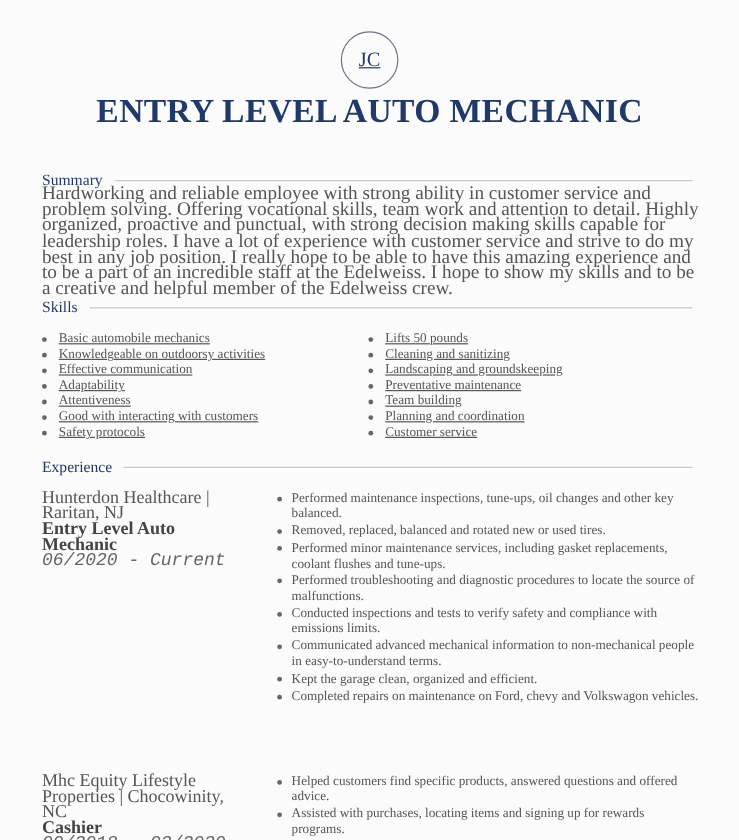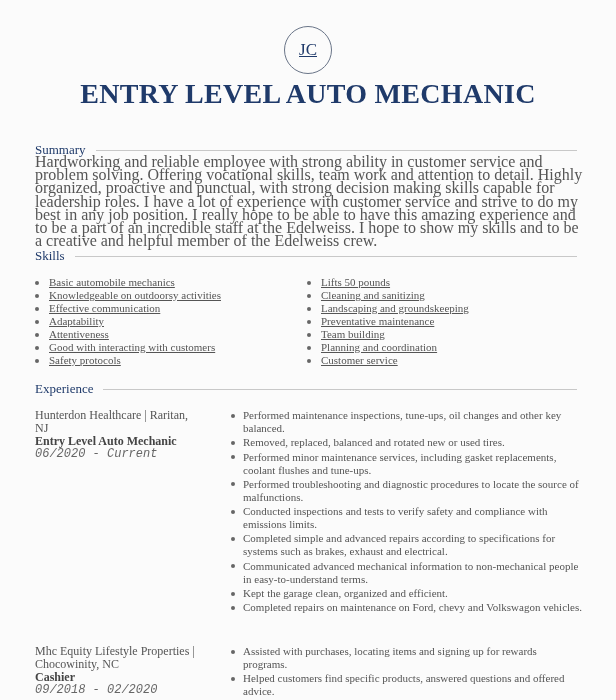--- a/index.html
+++ b/index.html
@@ -44,21 +44,21 @@
   }
   .skills-col {
     position: absolute; top: 276px; font-size: 11px; line-height: 13px;
   }
   .skills-col li { padding-left: 14px; text-decoration: underline; }
   .skills-col li::before { left: 0px; top: 4.5px; }
   .skills-left { left: 35px; }
   .skills-right { left: 307px; }
 
   .job { position: absolute; left: 35px; width: 548px; }
-  .job-meta { position: absolute; left: 0; width: 165px; font-size: 12px; line-height: 13px; }
+  .job-meta { position: absolute; left: 0; width: 165px; font-size: 15px; line-height: 13px; }
   .job-meta .company { color: #555; }
   .job-meta .role { color: #444; font-weight: bold; }
   .job-meta .dates { color: #666; font-style: italic; font-family: Liberation Mono, monospace; }
   .job-bullets {
     position: absolute; left: 196px; width: 352px;
     font-size: 11px; line-height: 13px;
   }
   .job-bullets li { padding-left: 12px; margin-bottom: 1.3px; }
   .job-bullets li::before { left: 0; top: 4.5px; }
 </style>
@@ -109,30 +109,29 @@
     <div class="company">Hunterdon Healthcare | Raritan, NJ</div>
     <div class="role">Entry Level Auto Mechanic</div>
     <div class="dates">06/2020 - Current</div>
   </div>
   <ul class="job-bullets">
     <li>Performed maintenance inspections, tune-ups, oil changes and other key balanced.</li>
     <li>Removed, replaced, balanced and rotated new or used tires.</li>
     <li>Performed minor maintenance services, including gasket replacements, coolant flushes and tune-ups.</li>
     <li>Performed troubleshooting and diagnostic procedures to locate the source of malfunctions.</li>
     <li>Conducted inspections and tests to verify safety and compliance with emissions limits.</li>
-    <li>Completed simple and advanced repairs according to specifications for systems such as brakes, exhaust and electrical.</li>
     <li>Communicated advanced mechanical information to non-mechanical people in easy-to-understand terms.</li>
     <li>Kept the garage clean, organized and efficient.</li>
     <li>Completed repairs on maintenance on Ford, chevy and Volkswagon vehicles.</li>
   </ul>
 </div>
 
 <div class="job" style="top:645px;">
   <div class="job-meta" style="width:160px;">
     <div class="company">Mhc Equity Lifestyle Properties | Chocowinity, NC</div>
     <div class="role">Cashier</div>
     <div class="dates">09/2018 - 02/2020</div>
   </div>
   <ul class="job-bullets">
+    <li>Helped customers find specific products, answered questions and offered advice.</li>
     <li>Assisted with purchases, locating items and signing up for rewards programs.</li>
-    <li>Helped customers find specific products, answered questions and offered advice.</li>
   </ul>
 </div>
 
 </body></html>

